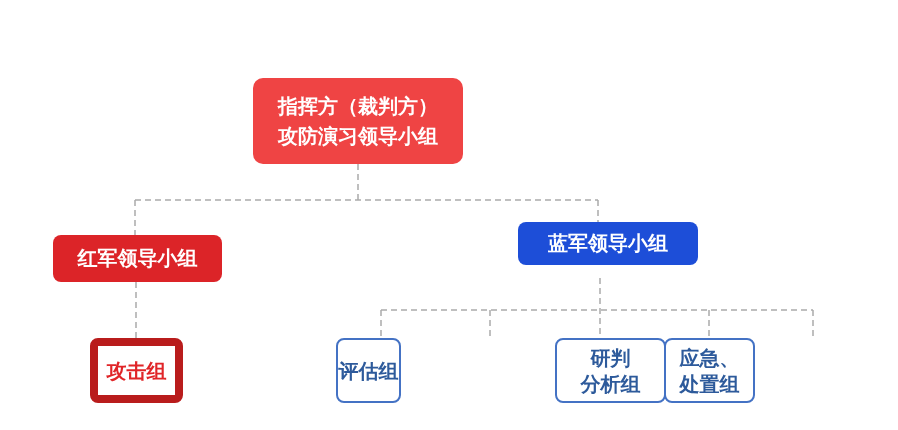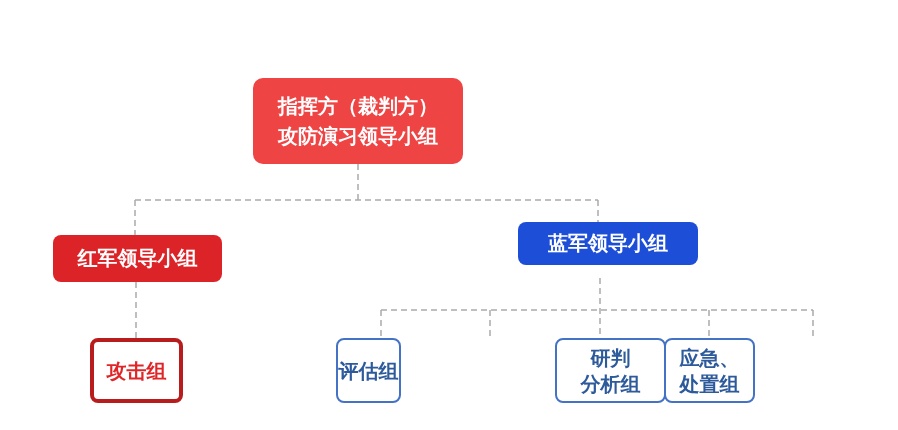--- a/index.html
+++ b/index.html
@@ -35,21 +35,21 @@
   .node-blue-leader{
     left:518px;top:222px;width:180px;height:43px;
     background:#1d4ed8;
   }
   .node-leaf{
     top:338px;height:65px;
     background:#ffffff;
     border-radius:8px;
     font-size:20px;line-height:26px;
   }
-  .leaf-red{border:4px solid #b91c1c;color:#E02528;}
+  .leaf-red{border:8px solid #b91c1c;color:#E02528;}
   .leaf-blue{border:2px solid #4472C4;color:#2D5A9B;}
   .leaf-attack{left:90px;width:93px;}
   .leaf-1{left:336px;width:65px;}
   .leaf-2{left:445px;width:90px;}
   .leaf-3{left:555px;width:111px;}
   .leaf-4{left:664px;width:91px;}
   .leaf-5{left:771px;width:92px;}
 </style>
 </head>
 <body>

